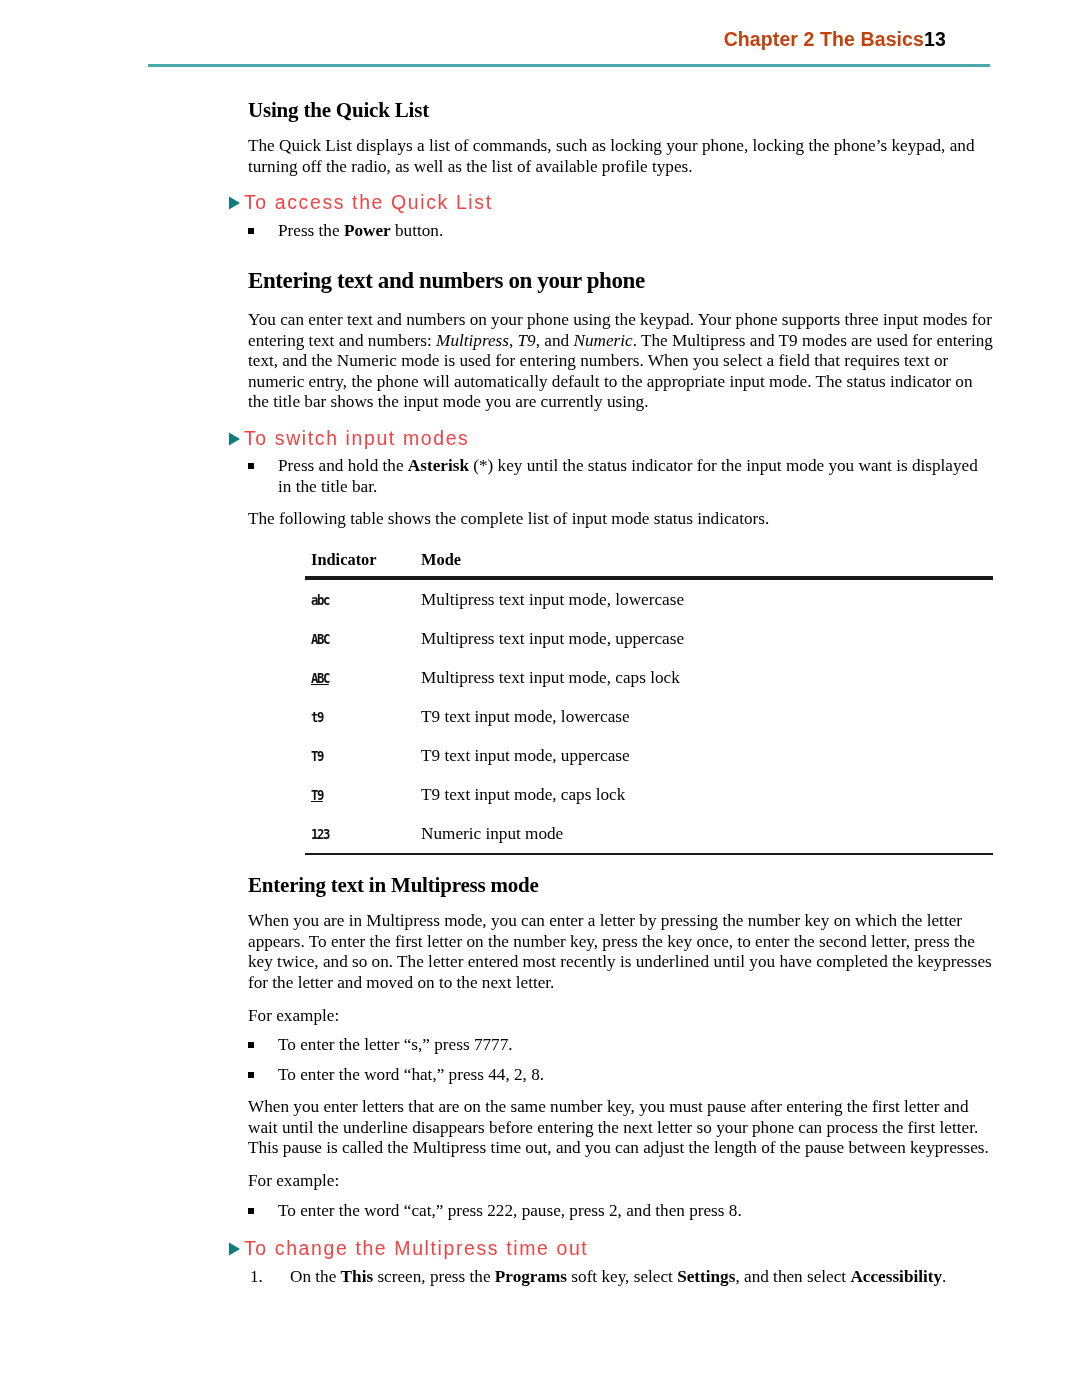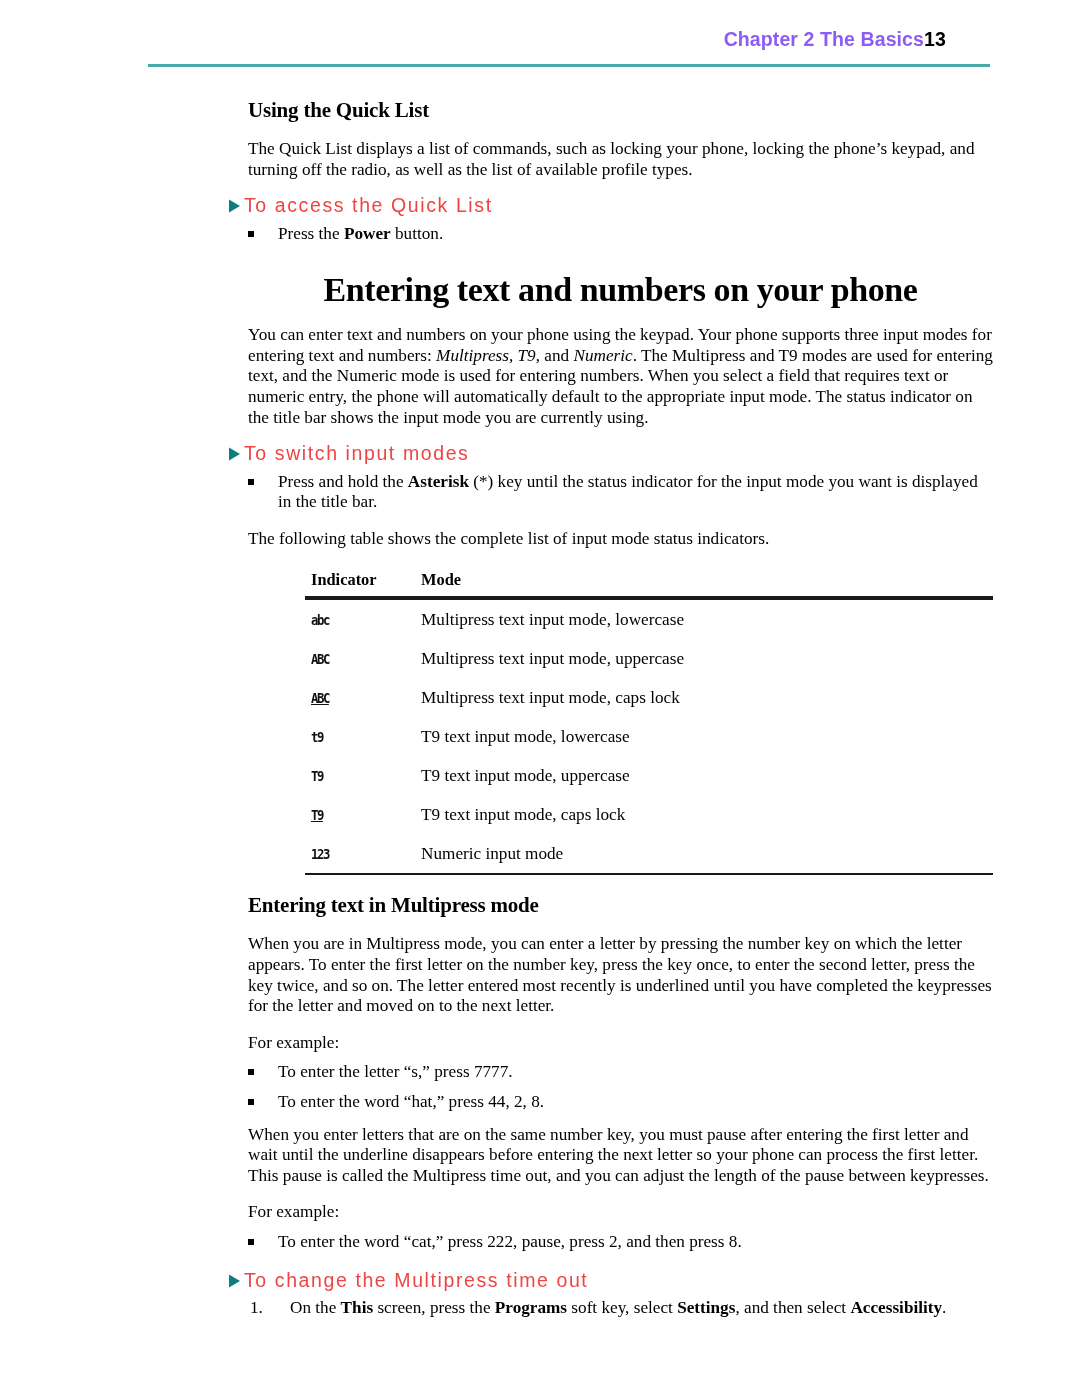--- a/index.html
+++ b/index.html
@@ -32,21 +32,21 @@
   }
   .header-inner {
     display: flex;
     justify-content: flex-end;
     align-items: baseline;
     font-family: "Liberation Sans", sans-serif;
     font-weight: bold;
     font-size: 19.5px;
     letter-spacing: 0.1px;
   }
-  .header-chapter { color: #8b5cf6; }
+  .header-chapter { color: #c2410c; }
   .header-page {
     color: #000000;
     width: 66px;
   }
   .header-rule {
     position: absolute;
     left: 148px;
     top: 64px;
     width: 842px;
     height: 3px;
@@ -65,31 +65,30 @@
     font-family: "Liberation Serif", serif;
     font-weight: bold;
     font-size: 21px;
     margin: 0 0 13px 0;
     letter-spacing: -0.2px;
   }
 
   h1.chapter-heading {
     font-family: "Liberation Serif", serif;
     font-weight: bold;
-    font-size: 34px;
+    font-size: 23px;
     margin: 8px 0 16px 0;
     letter-spacing: -0.4px;
     line-height: 1.12;
-    text-align: center;
   }
 
   p.body {
     font-size: 17.2px;
     line-height: 20.6px;
-    margin: 16px 0 12px 0;
+    margin: 8px 0 12px 0;
     text-align: left;
   }
   p.body.tight { margin-bottom: 9px; }
 
   
   .proc-head {
     display: flex;
     align-items: flex-start;
     margin: 14px 0 7px -20px;
   }

